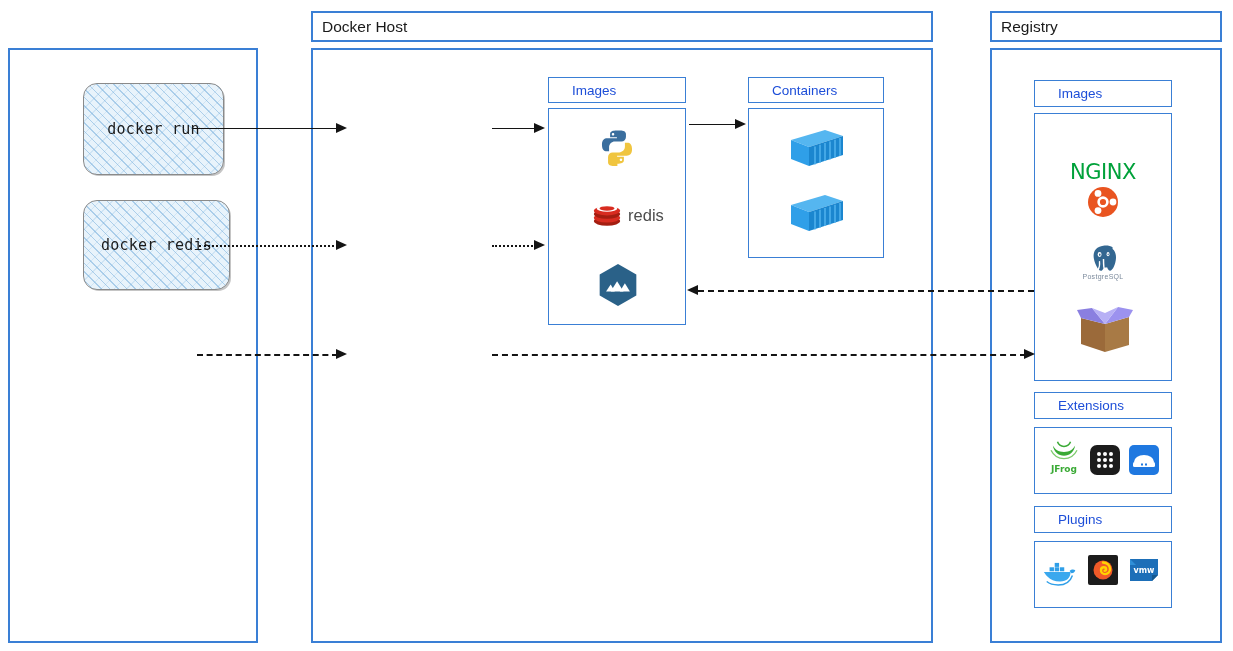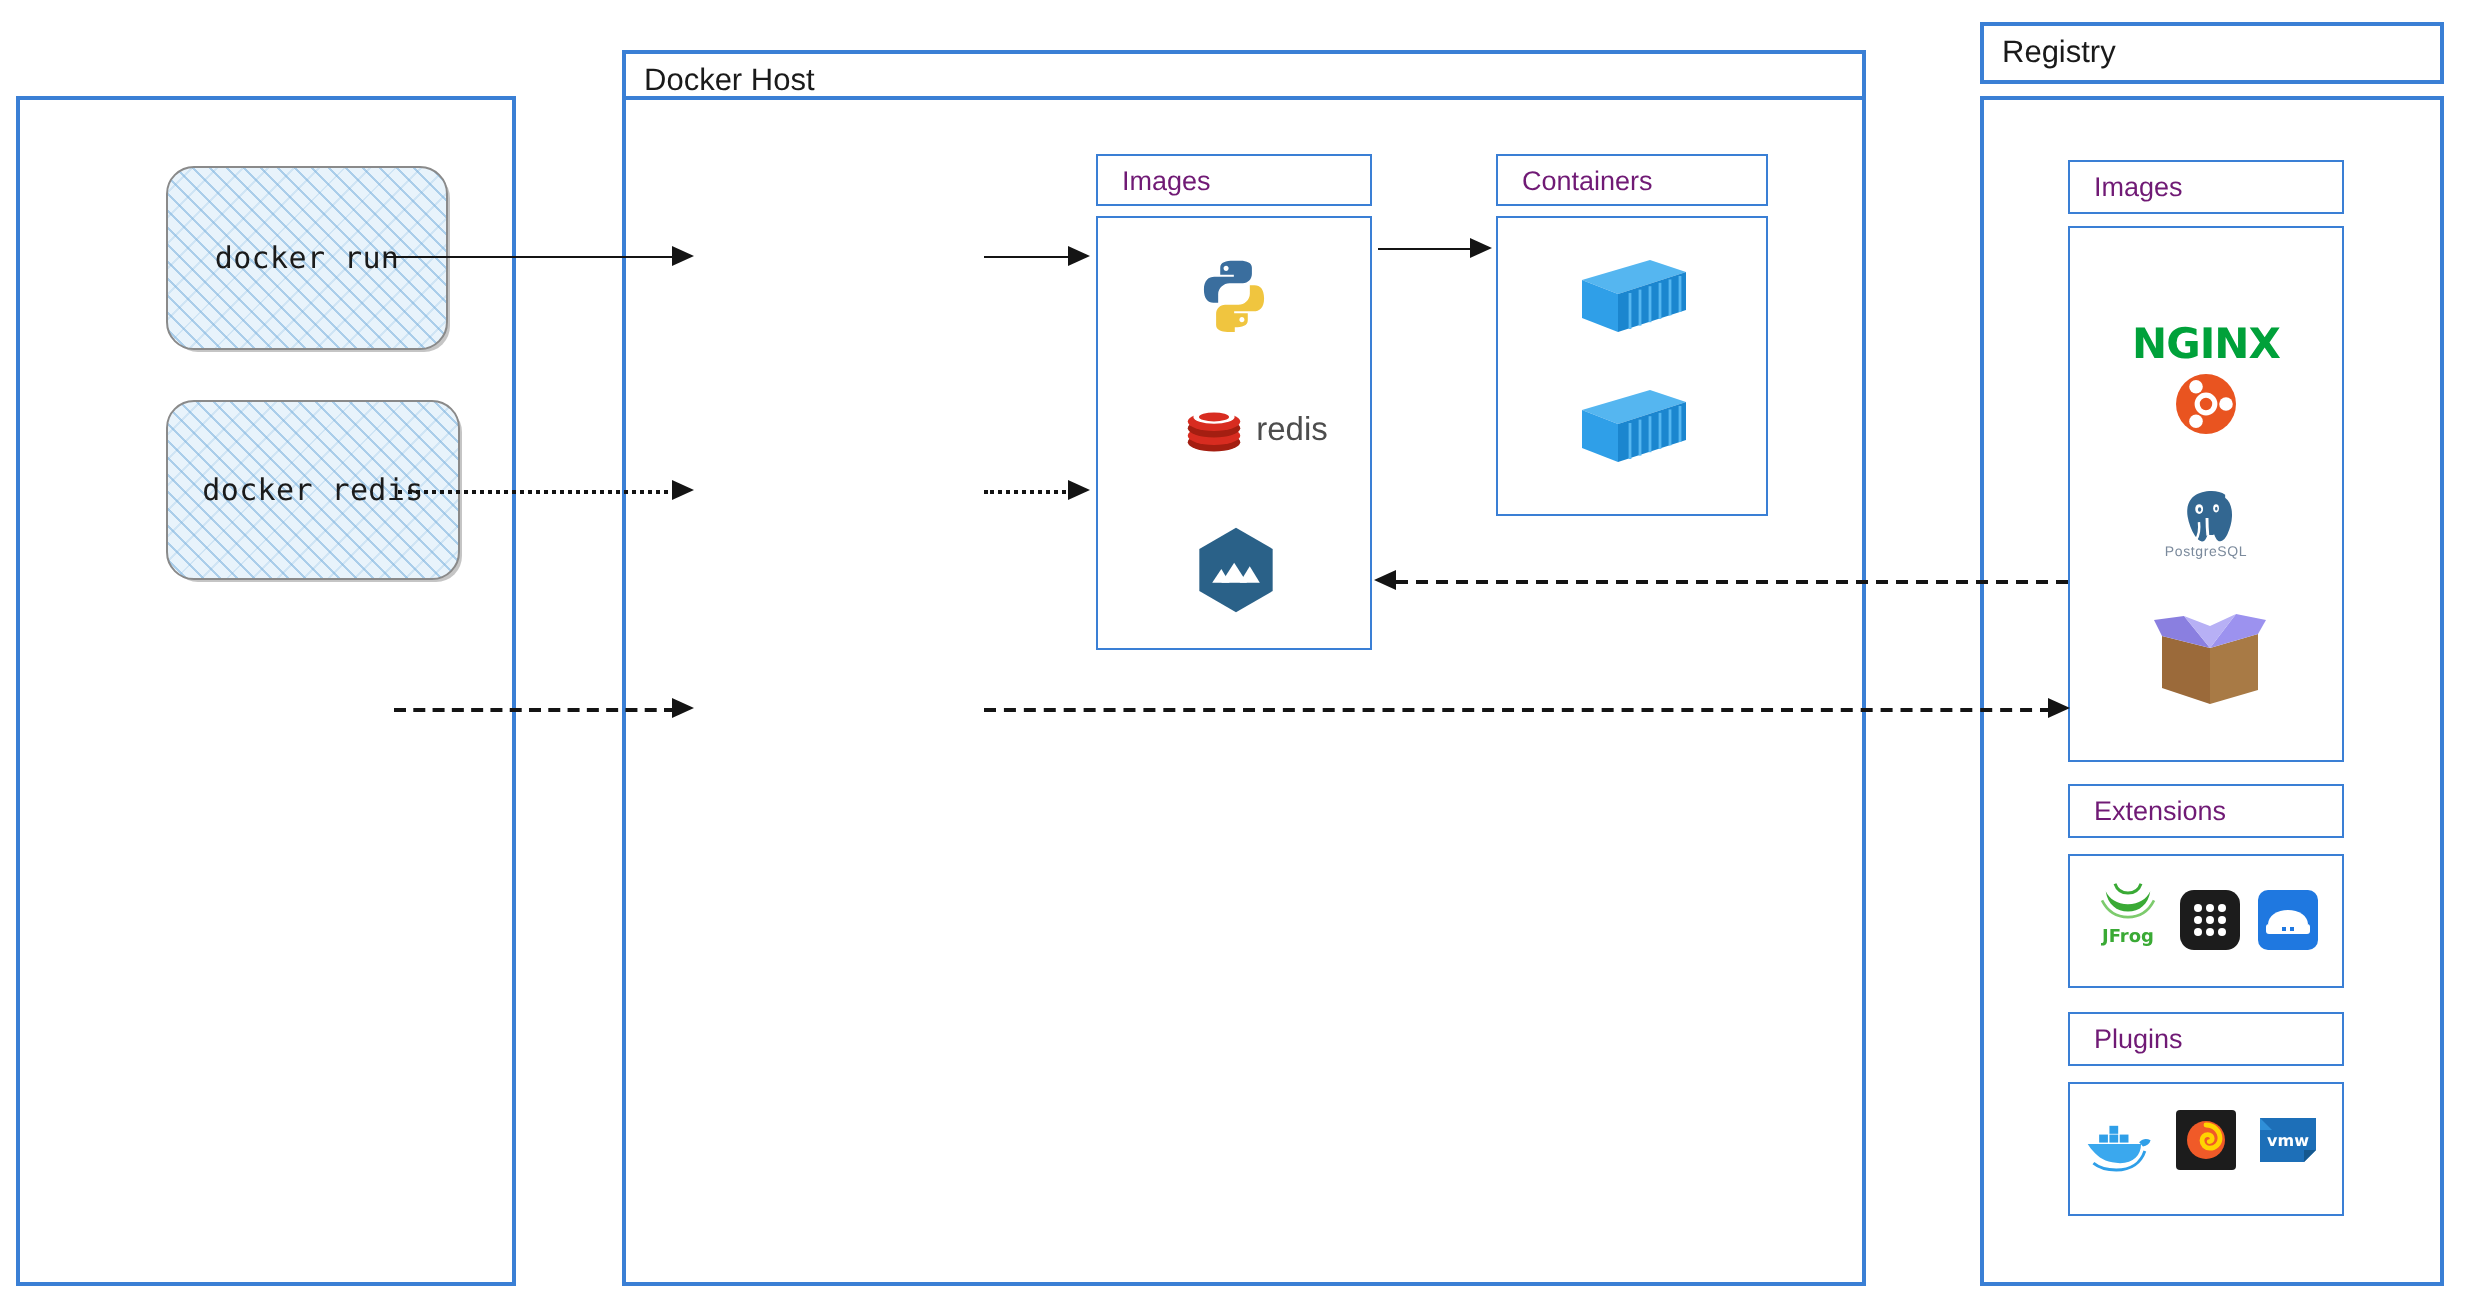--- a/index.html
+++ b/index.html
@@ -39,23 +39,23 @@
   }
 
   
   .sub-title {
     position: absolute;
     border: 1.6px solid #3a7fd5;
     background: #ffffff;
     box-sizing: border-box;
     display: flex;
     align-items: center;
-    padding-left: 12px;
+    padding-left: 23px;
     font-size: 13.5px;
-    color: #701a75;
+    color: #1d4ed8;
   }
   .sub-body {
     position: absolute;
     border: 1.6px solid #3a7fd5;
     background: #ffffff;
     box-sizing: border-box;
   }
 
   
   .cmd-box {
@@ -142,21 +142,21 @@
     justify-content: center;
   }
   .icon-col {
     position: absolute;
     display: flex;
     flex-direction: column;
     align-items: center;
   }
   .nginx-text {
     font-family: "DejaVu Sans", sans-serif;
-    font-weight: bold;
+    font-weight: normal;
     font-size: 21px;
     color: #00a13a;
     letter-spacing: -0.5px;
     margin-top: 40px;
   }
   .pg-text {
     font-size: 7px;
     color: #7b8a9c;
     margin-top: -3px;
     letter-spacing: .3px;
@@ -189,21 +189,21 @@
 
   <div class="cmd-box" style="left:52px; top:83px; width:141px; height:92px;">
     <span>docker run</span>
   </div>
 
   <div class="cmd-box" style="left:52px; top:200px; width:147px; height:90px;">
     <span>docker redis</span>
   </div>
 
 
-  <div class="panel-title" style="left:311px; top:11px; width:622px; height:31px;margin-top:14px;">
+  <div class="panel-title" style="left:311px; top:11px; width:622px; height:31px;">
     <span>Docker Host</span>
   </div>
   <div class="panel-body" style="left:311px; top:48px; width:622px; height:595px;"></div>
 
 
   <div class="sub-title" style="left:548px; top:77px; width:138px; height:26px;">
     <span>Images</span>
   </div>
   <div class="sub-body" style="left:548px; top:108px; width:138px; height:217px;"></div>
 

